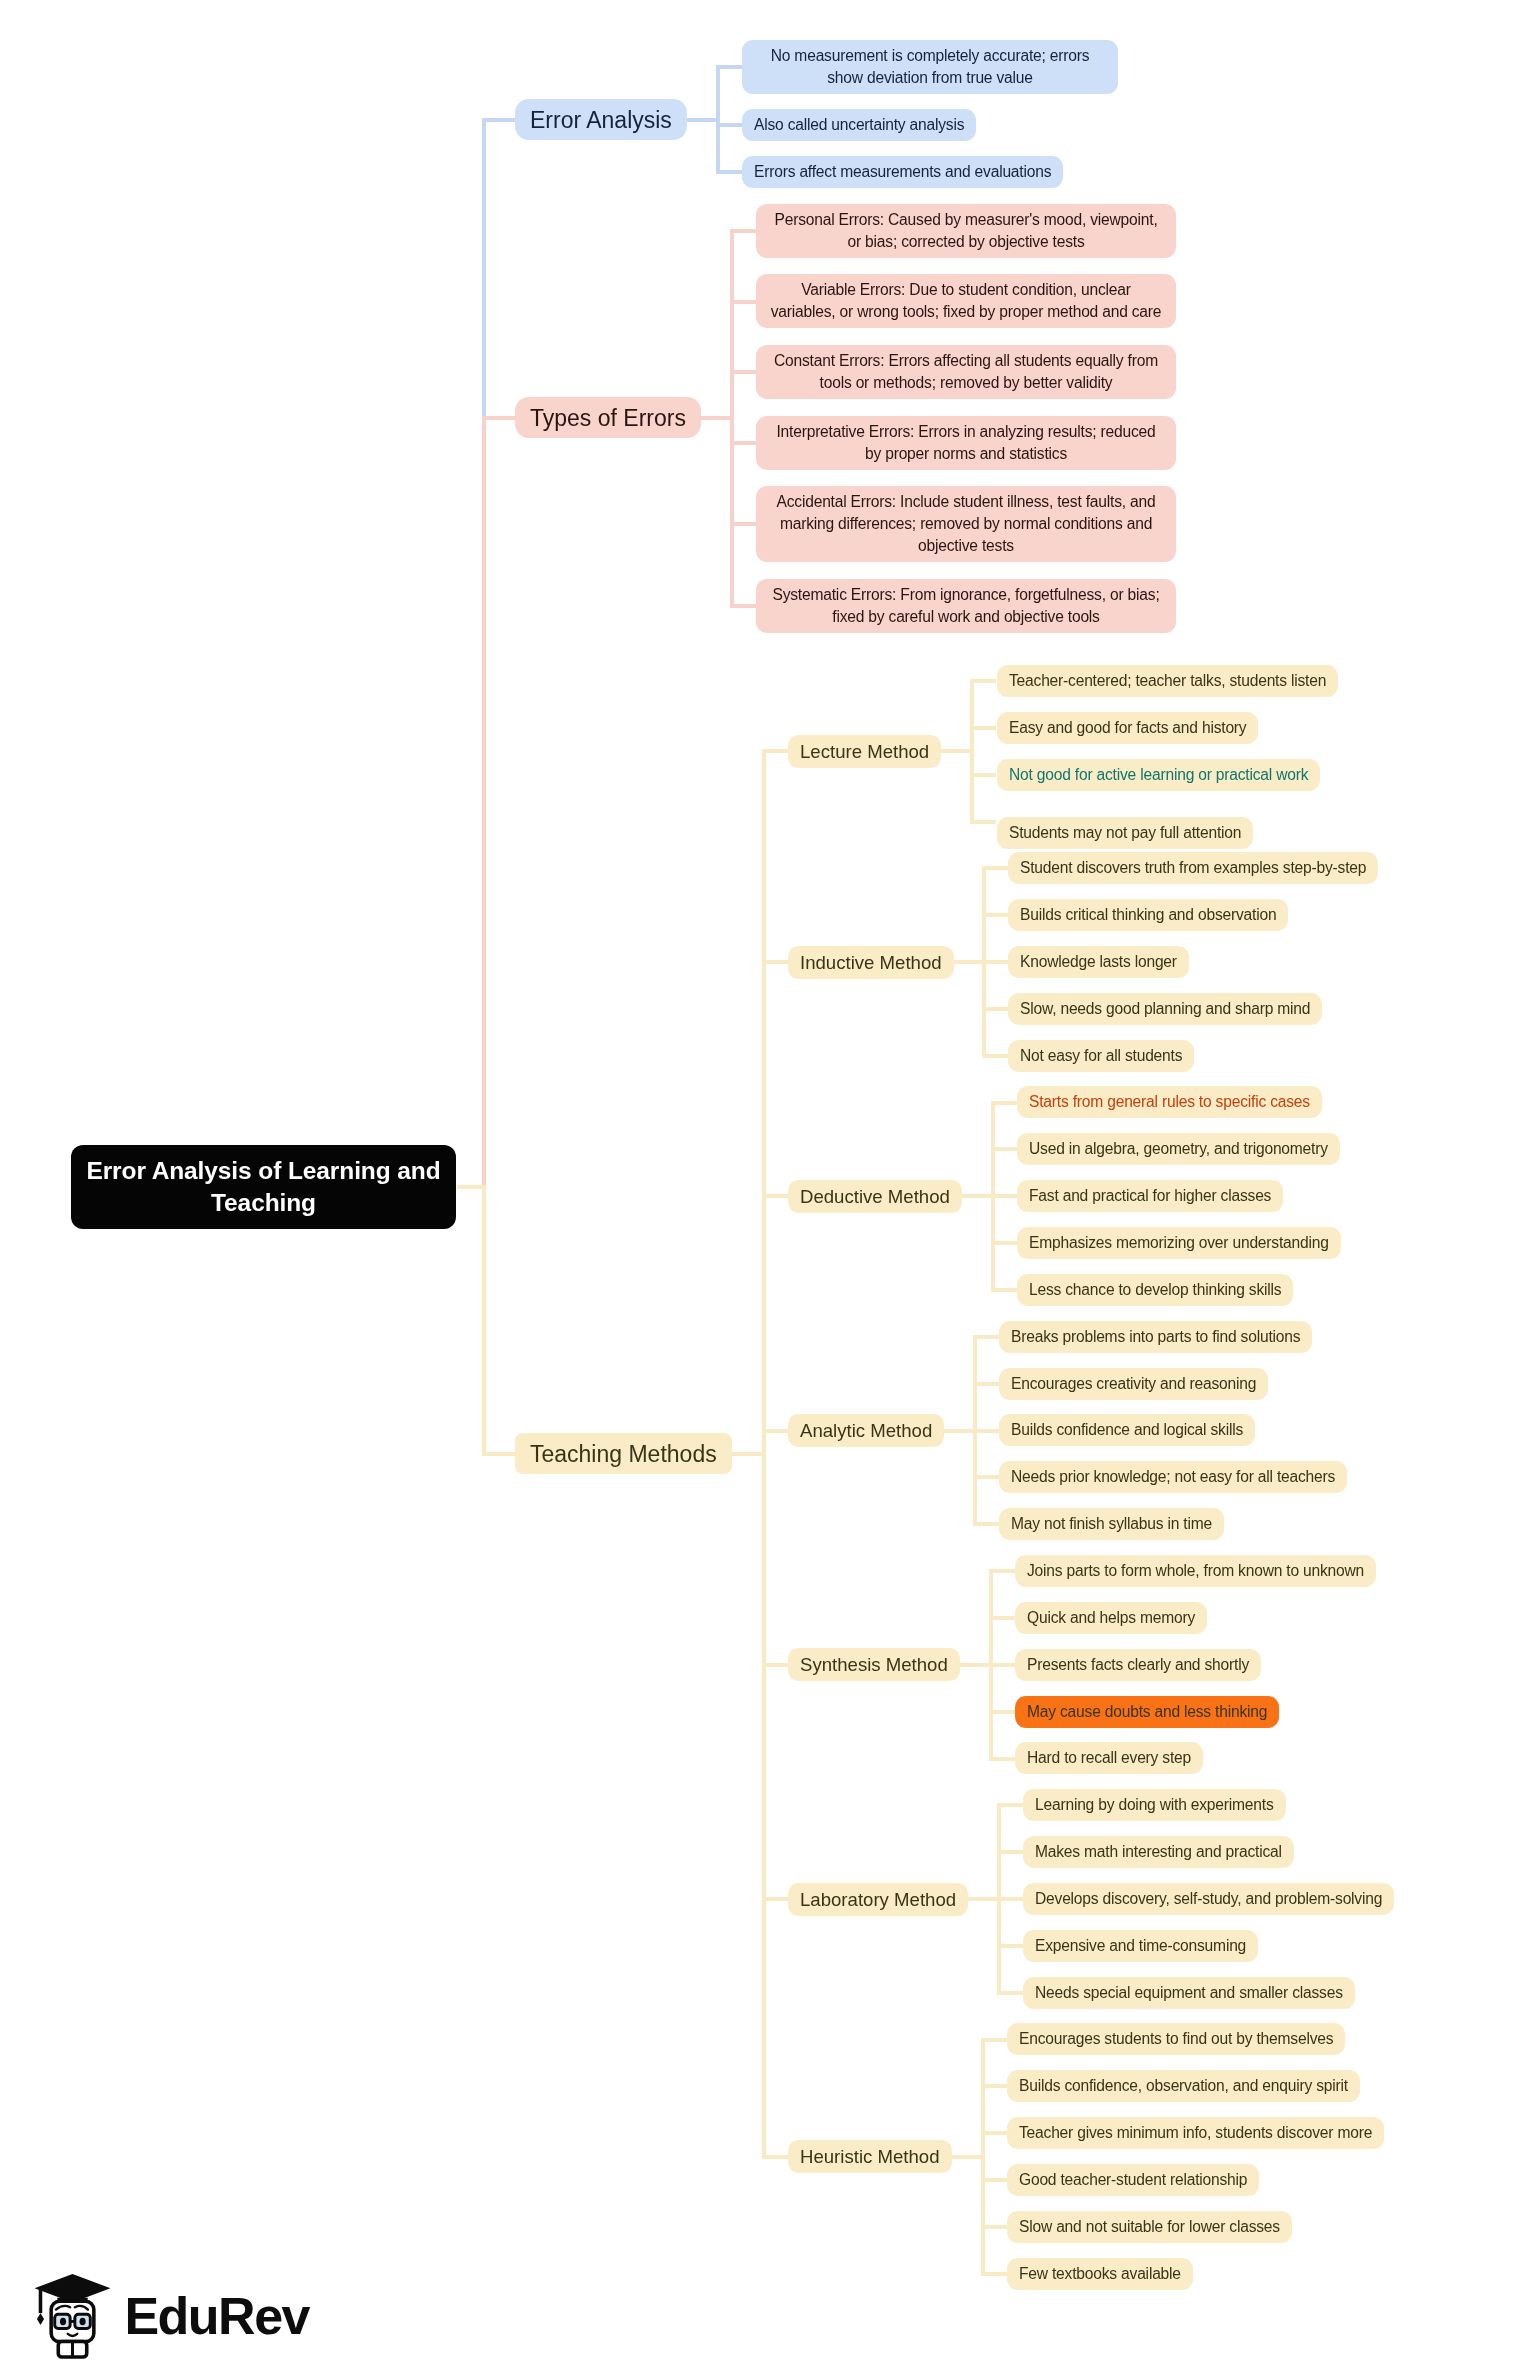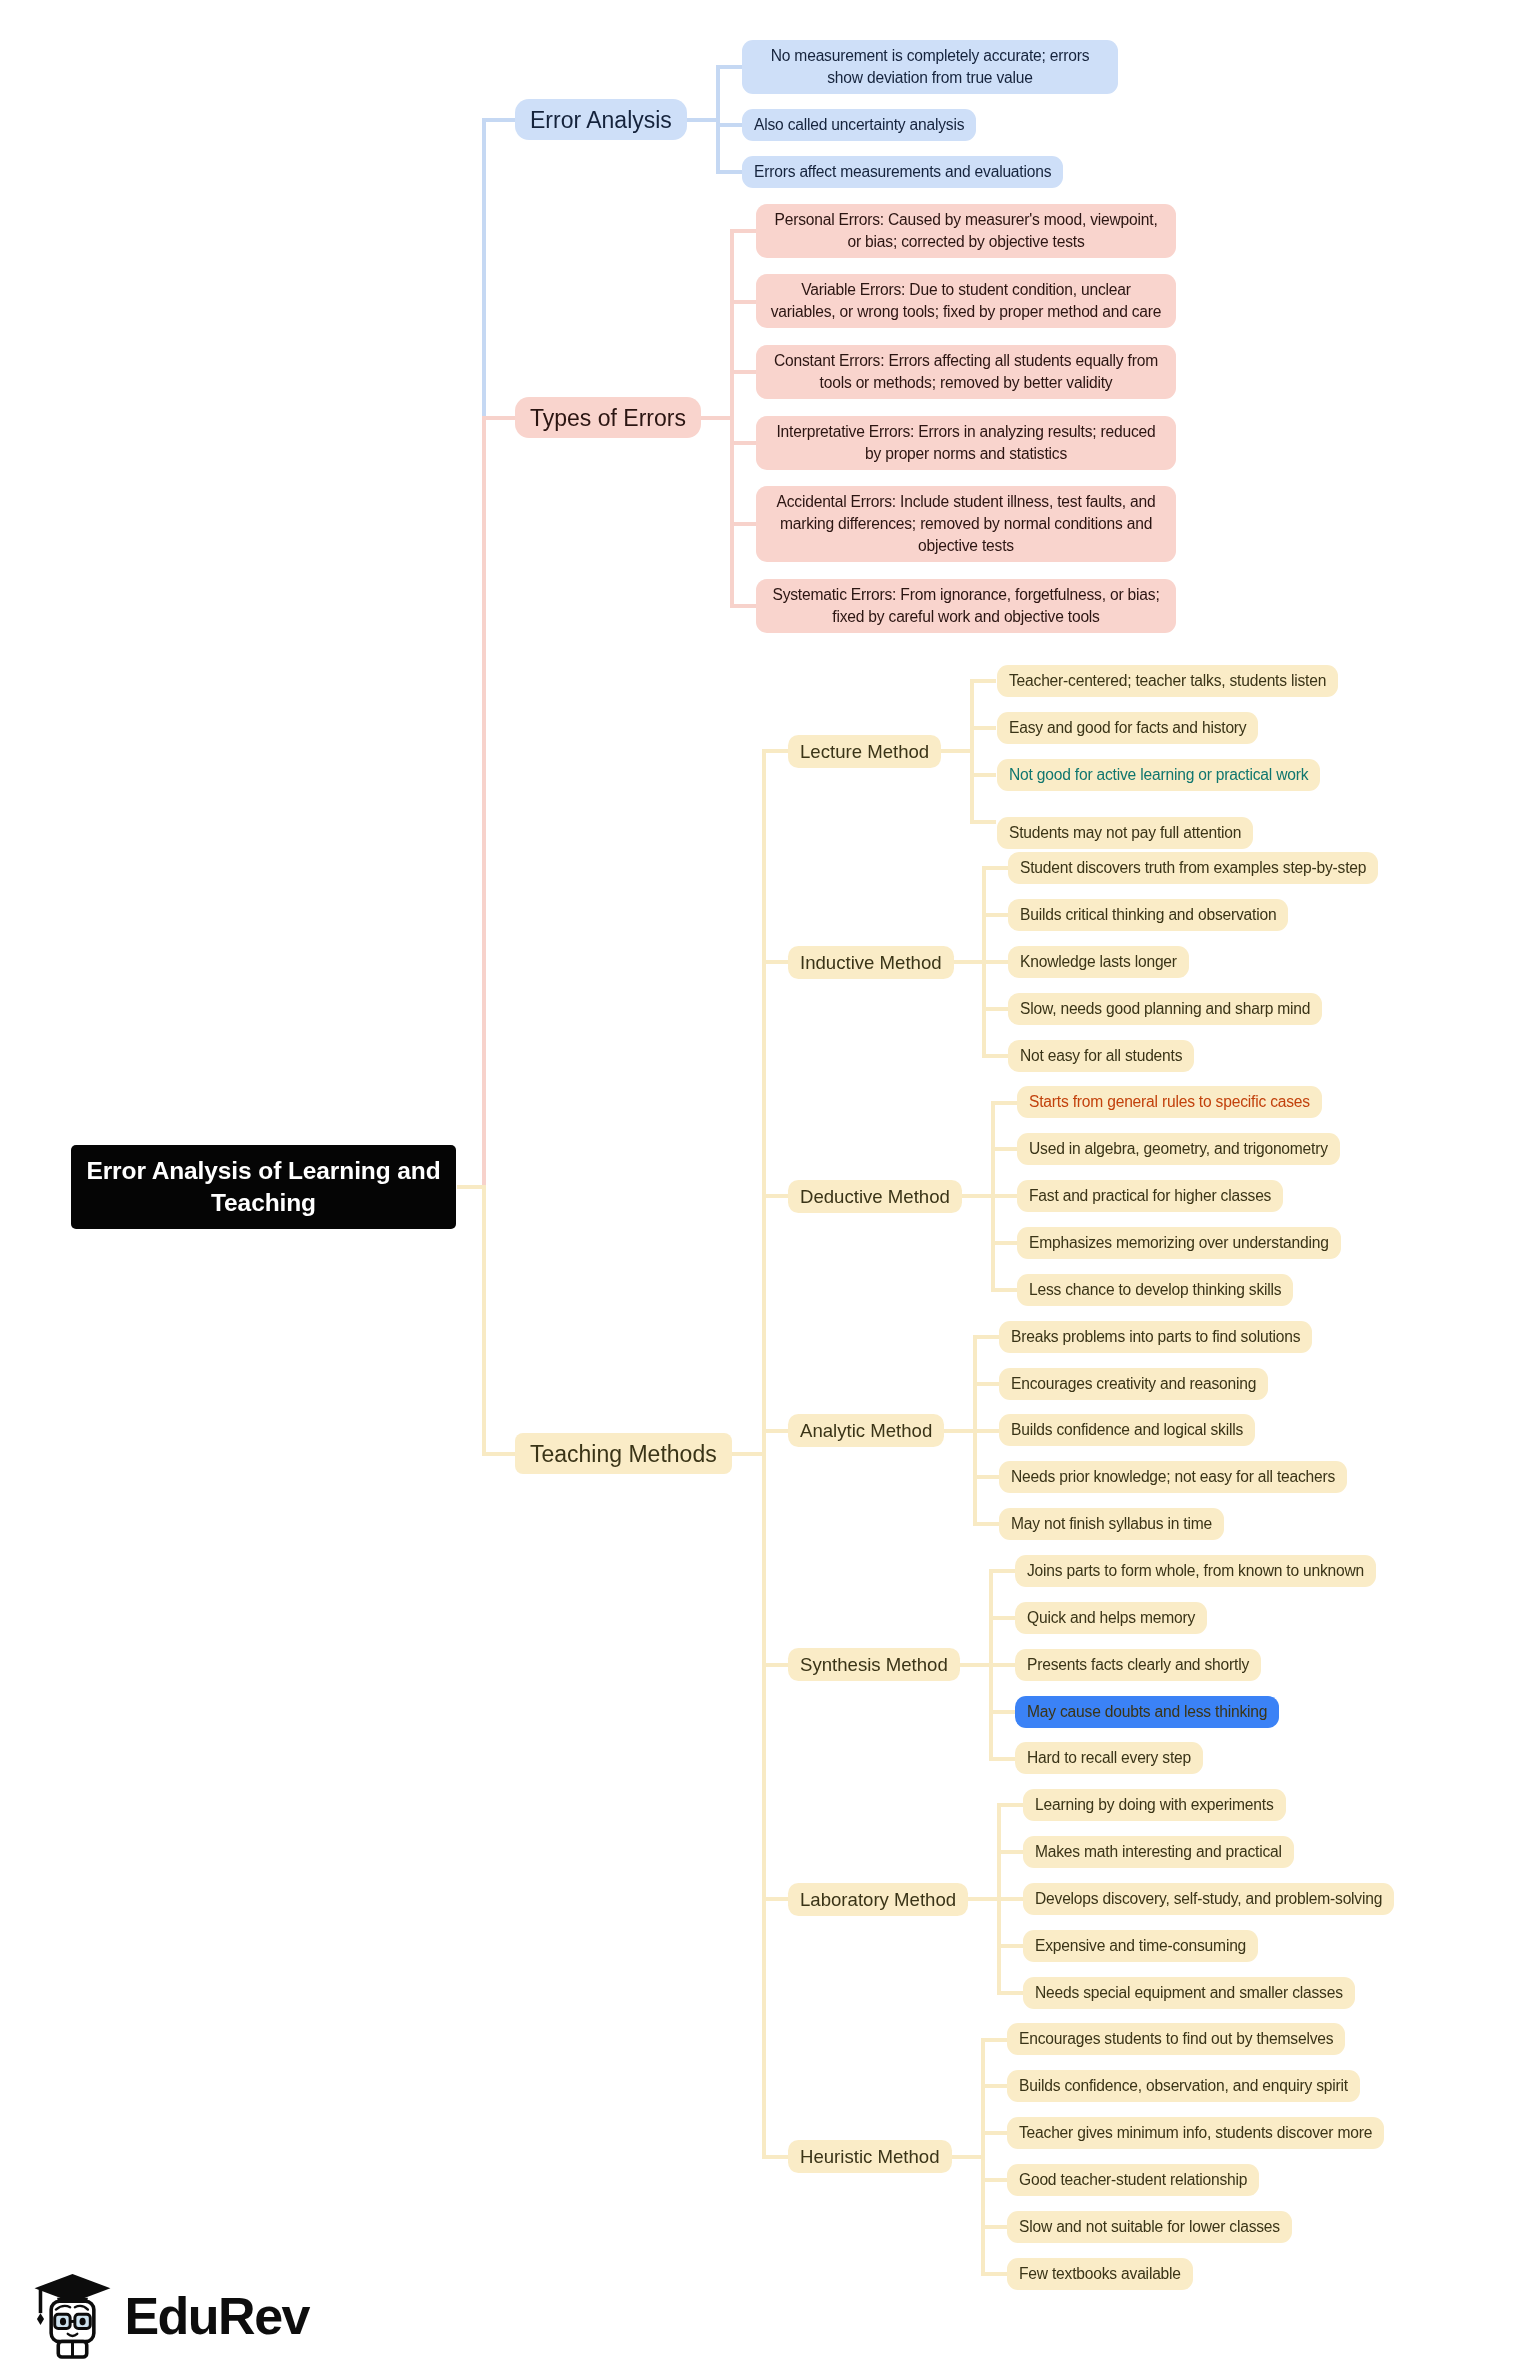--- a/index.html
+++ b/index.html
@@ -4,21 +4,21 @@
 <style>
   html,body{margin:0;padding:0;background:#ffffff;}
   body{width:1536px;height:2377px;position:relative;font-family:"Liberation Sans",sans-serif;}
   #canvas{position:absolute;left:0;top:0;width:1536px;height:2377px;background:#ffffff;overflow:hidden;}
   .conn{position:absolute;z-index:1;}
   .nodebox{position:absolute;z-index:2;box-sizing:border-box;}
   .leaf{font-size:15.6px;line-height:1.4;padding:5.2px 12px;border-radius:11px;text-align:center;letter-spacing:-0.2px;}
   .leaf.nowrap{white-space:nowrap;}
   .branch{font-size:23px;line-height:1.22;padding:6.7px 15px;border-radius:14px;white-space:nowrap;}
   .method{font-size:18.6px;line-height:1.36;padding:3.7px 12px;border-radius:10.4px;white-space:nowrap;}
-  .root-node{position:absolute;z-index:3;width:385px;box-sizing:border-box;padding:9.7px 15px;border-radius:5px;
+  .root-node{position:absolute;z-index:3;width:385px;box-sizing:border-box;padding:9.7px 15px;border-radius:12px;
              font-size:24.5px;font-weight:bold;text-align:center;line-height:1.32;letter-spacing:-0.1px;}
   .logo{position:absolute;z-index:4;display:flex;align-items:center;gap:10.4px;}
   .logo-text{font-size:52px;font-weight:bold;color:#0d0d0d;letter-spacing:-1.5px;line-height:1;}
 </style>
 </head>
 <body>
 
 <div id="canvas">
 
   <div class="root-node" id="rootNode" style="background: rgb(5, 5, 5); color: rgb(255, 255, 255); left: 71px; top: 1145px;">Error Analysis of Learning and Teaching</div>
@@ -118,21 +118,21 @@
     <div class="conn" style="left: 944px; top: 1429px; width: 33px; height: 3.7px; background: rgb(248, 234, 196);"></div>
     <div class="conn" style="left: 973px; top: 1335px; width: 26px; height: 3.7px; background: rgb(248, 234, 196);"></div>
     <div class="conn" style="left: 973px; top: 1382px; width: 26px; height: 3.7px; background: rgb(248, 234, 196);"></div>
     <div class="conn" style="left: 973px; top: 1429px; width: 26px; height: 3.7px; background: rgb(248, 234, 196);"></div>
     <div class="conn" style="left: 973px; top: 1475px; width: 26px; height: 3.7px; background: rgb(248, 234, 196);"></div>
     <div class="conn" style="left: 973px; top: 1522px; width: 26px; height: 3.7px; background: rgb(248, 234, 196);"></div>
     <div class="nodebox method" style="background: rgb(250, 236, 199); color: rgb(58, 52, 23); left: 788px; top: 1648px;">Synthesis Method</div>
     <div class="nodebox leaf nowrap" style="background: rgb(250, 236, 199); color: rgb(58, 52, 23); left: 1015px; top: 1555px;">Joins parts to form whole, from known to unknown</div>
     <div class="nodebox leaf nowrap" style="background: rgb(250, 236, 199); color: rgb(58, 52, 23); left: 1015px; top: 1602px;">Quick and helps memory</div>
     <div class="nodebox leaf nowrap" style="background: rgb(250, 236, 199); color: rgb(58, 52, 23); left: 1015px; top: 1649px;">Presents facts clearly and shortly</div>
-    <div class="nodebox leaf nowrap" style="background: #3b82f6; color: rgb(58, 52, 23); left: 1015px; top: 1696px;">May cause doubts and less thinking</div>
+    <div class="nodebox leaf nowrap" style="background: #f97316; color: rgb(58, 52, 23); left: 1015px; top: 1696px;">May cause doubts and less thinking</div>
     <div class="nodebox leaf nowrap" style="background: rgb(250, 236, 199); color: rgb(58, 52, 23); left: 1015px; top: 1742px;">Hard to recall every step</div>
     <div class="conn" style="left: 989px; top: 1569px; width: 3.7px; height: 191px; background: rgb(248, 234, 196);"></div>
     <div class="conn" style="left: 959px; top: 1663px; width: 33px; height: 3.7px; background: rgb(248, 234, 196);"></div>
     <div class="conn" style="left: 989px; top: 1569px; width: 26px; height: 3.7px; background: rgb(248, 234, 196);"></div>
     <div class="conn" style="left: 989px; top: 1616px; width: 26px; height: 3.7px; background: rgb(248, 234, 196);"></div>
     <div class="conn" style="left: 989px; top: 1663px; width: 26px; height: 3.7px; background: rgb(248, 234, 196);"></div>
     <div class="conn" style="left: 989px; top: 1710px; width: 26px; height: 3.7px; background: rgb(248, 234, 196);"></div>
     <div class="conn" style="left: 989px; top: 1757px; width: 26px; height: 3.7px; background: rgb(248, 234, 196);"></div>
     <div class="nodebox method" style="background: rgb(250, 236, 199); color: rgb(58, 52, 23); left: 788px; top: 1883px;">Laboratory Method</div>
     <div class="nodebox leaf nowrap" style="background: rgb(250, 236, 199); color: rgb(58, 52, 23); left: 1023px; top: 1789px;">Learning by doing with experiments</div>

